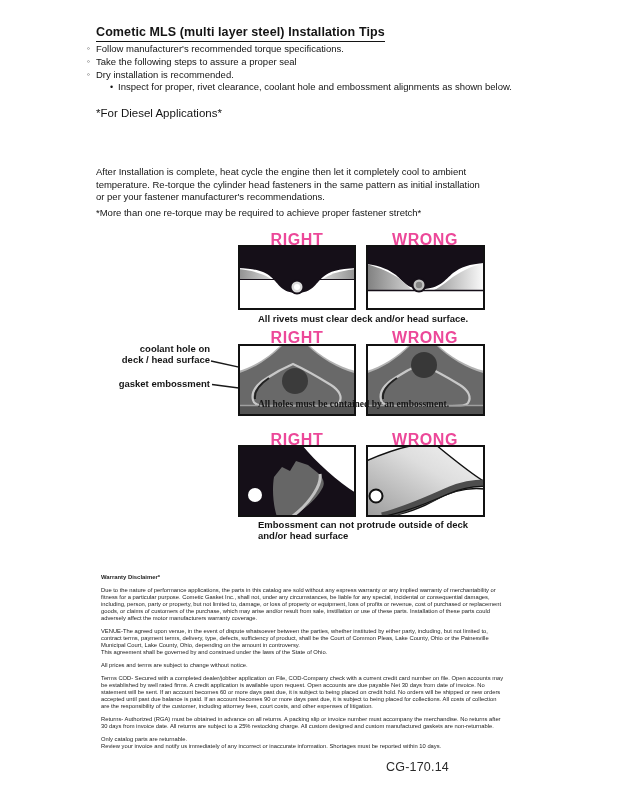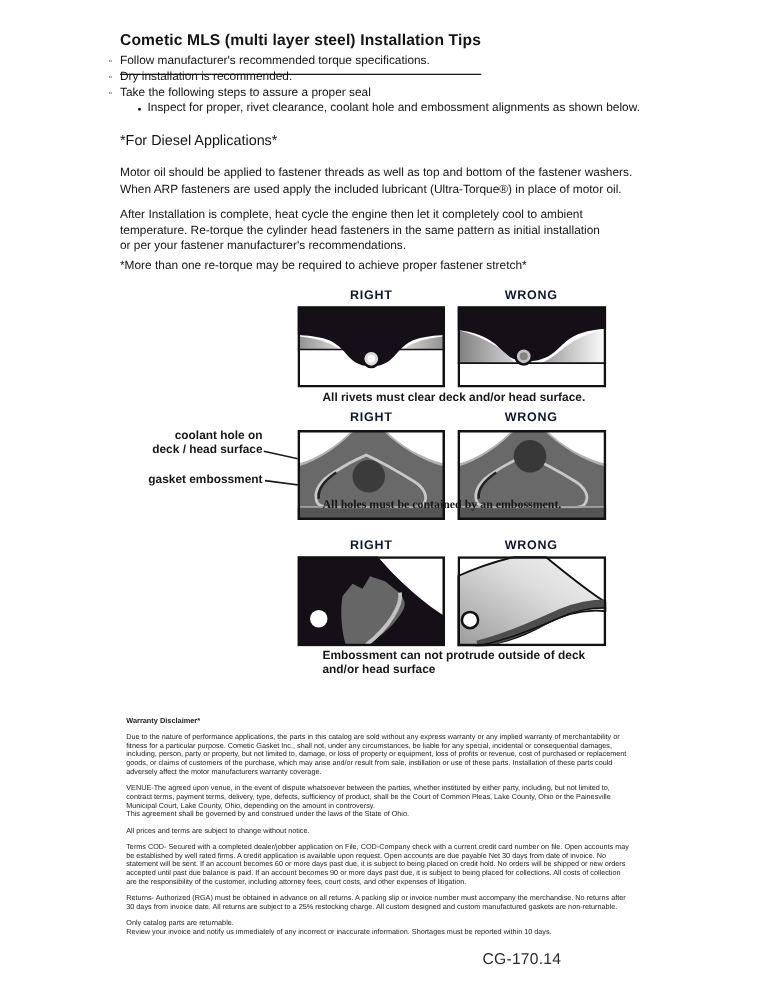--- a/index.html
+++ b/index.html
@@ -4,58 +4,56 @@
 <style>
   html,body{margin:0;padding:0;background:#888;}
   .page{
     position:relative;width:618px;height:800px;background:#ffffff;
     font-family:"Liberation Sans","DejaVu Sans",sans-serif;color:#141414;
     overflow:hidden;margin:0 auto;
   }
   .abs{position:absolute;}
   .title{
     left:96px;top:25px;font-size:12.5px;font-weight:700;
-    border-bottom:1.5px solid #141414;padding-bottom:20px;letter-spacing:.1px;
+    border-bottom:1.5px solid #141414;padding-bottom:2px;letter-spacing:.1px;
   }
   .bullets{left:87px;top:43px;font-size:9.5px;line-height:12.8px;}
   .bullet-row{white-space:nowrap;}
   .bmark{display:inline-block;width:9px;font-size:8px;vertical-align:top;line-height:12.8px;}
   .sub{padding-left:23px;}
   .sub .bmark{width:8px;font-size:9px;}
   .diesel-h{left:96px;top:107px;font-size:11.5px;font-weight:400;}
   .para{left:96px;width:480px;font-size:9.5px;line-height:12.6px;white-space:pre-line;}
   .p1{top:133px;}
   .p2{top:166px;}
   .p3{top:207px;}
-  .dg-label{width:118px;text-align:center;font-size:10px;font-weight:700;letter-spacing:.6px;color:#0f172a;}
+  .dg-label{width:118px;text-align:center;font-size:16px;font-weight:700;letter-spacing:.6px;color:#ec4899;}
   .dg-caption{left:238px;font-size:9.5px;font-weight:700;line-height:11px;white-space:pre-line;color:#161616;margin-left:20px;}
   .ann{width:122px;text-align:right;font-size:9.5px;font-weight:600;line-height:11px;white-space:pre-line;color:#161616;}
   svg.diag{display:block;}
   .warranty{left:101px;top:574px;width:470px;font-size:5.8px;line-height:7px;color:#222;}
   .warranty h5{margin:0 0 6px 0;font-size:5.9px;font-weight:700;}
   .warranty p{margin:0 0 6px 0;white-space:pre-line;}
   .footer-code{left:386px;top:760px;font-size:12.5px;color:#2a2a2a;letter-spacing:.2px;}
 </style>
 </head>
 <body>
 
 <div class="page">
 
   <div class="abs title">Cometic MLS (multi layer steel) Installation Tips</div>
 
   <div class="abs bullets">
     <div class="bullet-row"><span class="bmark">◦</span><span>Follow manufacturer's recommended torque specifications.</span></div>
+    <div class="bullet-row"><span class="bmark">◦</span><span>Take the following steps to assure a proper seal</span></div>
     <div class="bullet-row"><span class="bmark">◦</span><span>Dry installation is recommended.</span></div>
-    <div class="bullet-row"><span class="bmark">◦</span><span>Take the following steps to assure a proper seal</span></div>
     <div class="bullet-row sub"><span class="bmark">•</span><span>Inspect for proper, rivet clearance, coolant hole and embossment alignments as shown below.</span></div>
   </div>
 
   <div class="abs diesel-h">*For Diesel Applications*</div>
-  <div class="abs para p1">Motor oil should be applied to fastener threads as well as top and bottom of the fastener washers.
-When ARP fasteners are used apply the included lubricant (Ultra-Torque®) in place of motor oil.</div>
   <div class="abs para p3">*More than one re-torque may be required to achieve proper fastener stretch*</div>
   <div class="abs para p2">After Installation is complete, heat cycle the engine then let it completely cool to ambient
 temperature. Re-torque the cylinder head fasteners in the same pattern as initial installation
 or per your fastener manufacturer's recommendations.</div>
 
   <div class="abs dg-label" style="left:238px;top:231px;">RIGHT</div>
   <div class="abs dg-label" style="left:366px;top:231px;">WRONG</div>
 
   <svg class="abs diag" style="left:238px;top:245px;" width="118" height="65" viewBox="0 0 118 65">
     <rect x="0" y="0" width="118" height="65" fill="#ffffff"></rect>

